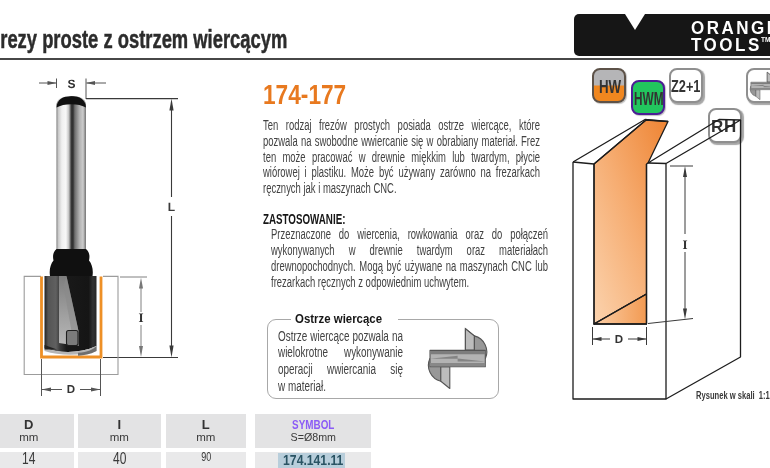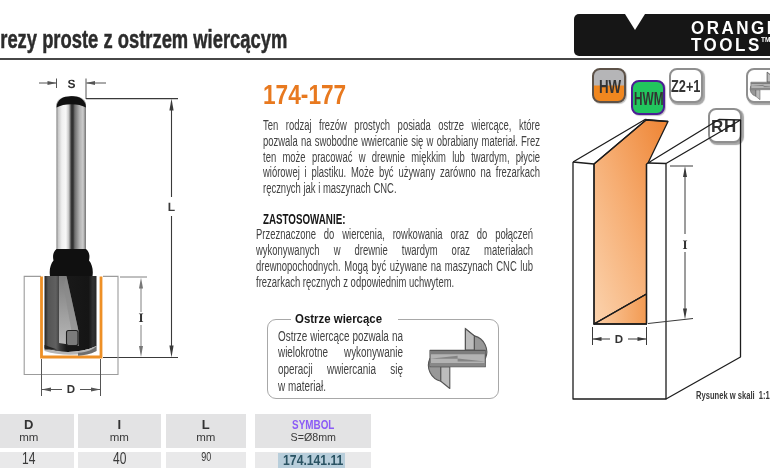--- a/index.html
+++ b/index.html
@@ -60,21 +60,21 @@
 </div>
 
 <div class="abs" style="left:263px;top:117.9px;width:277px;">
   <div class="cond" style="transform:scaleX(0.6756);width:410px;font-size:14px;line-height:15.85px;color:#424242;text-align:justify;">Ten rodzaj frezów prostych posiada ostrze wiercące, które pozwala na swobodne wwiercanie się w obrabiany materiał. Frez ten może pracować w drewnie miękkim lub twardym, płycie wiórowej i plastiku. Może być używany zarówno na frezarkach ręcznych jak i maszynach CNC.</div>
 </div>
 
 <div class="abs" style="left:263px;top:209.8px;">
   <div class="cond" style="transform:scaleX(0.652);font-size:15px;font-weight:bold;color:#161616;white-space:nowrap;">ZASTOSOWANIE:</div>
 </div>
 
-<div class="abs" style="left:256px;top:225.5px;width:277px;">
+<div class="abs" style="left:271px;top:225.5px;width:277px;">
   <div class="cond" style="transform:scaleX(0.6756);width:410px;font-size:14px;line-height:16.2px;color:#424242;text-align:justify;">Przeznaczone do wiercenia, rowkowania oraz do połączeń wykonywanych w drewnie twardym oraz materiałach drewnopochodnych. Mogą być używane na maszynach CNC lub frezarkach ręcznych z odpowiednim uchwytem.</div>
 </div>
 
 <div class="abs" style="left:267px;top:318.6px;width:232px;height:80px;border:1.3px solid #a8a8a8;border-radius:9px;box-sizing:border-box;"></div>
 <div class="abs" style="left:291px;top:312.4px;background:#fff;padding:0 4px;">
   <div class="cond" style="transform:scaleX(0.879);font-size:13px;font-weight:bold;color:#161616;white-space:nowrap;line-height:14px;">Ostrze wiercące</div>
 </div>
 <div class="abs" style="left:278px;top:327.85px;width:125px;">
   <div class="cond" style="transform:scaleX(0.708);width:176.5px;font-size:14px;line-height:16.6px;color:#424242;">
     <div style="text-align:justify;text-align-last:justify;">Ostrze wiercące pozwala na</div>

